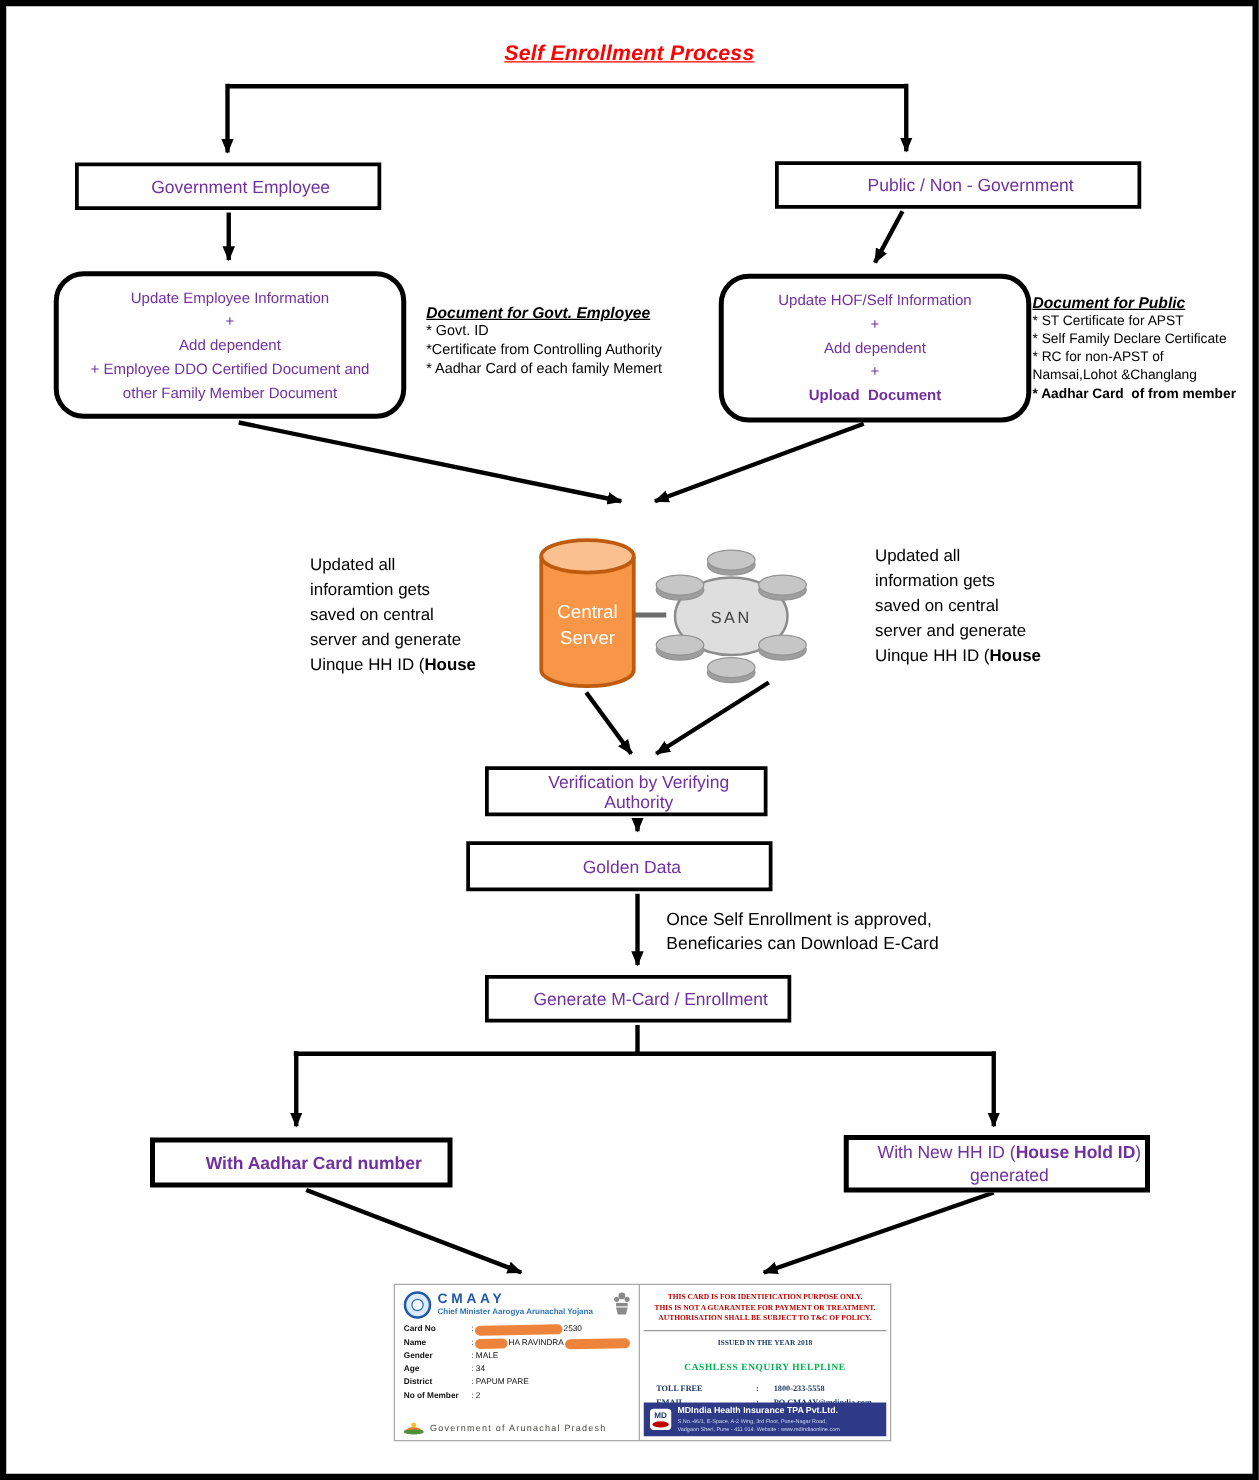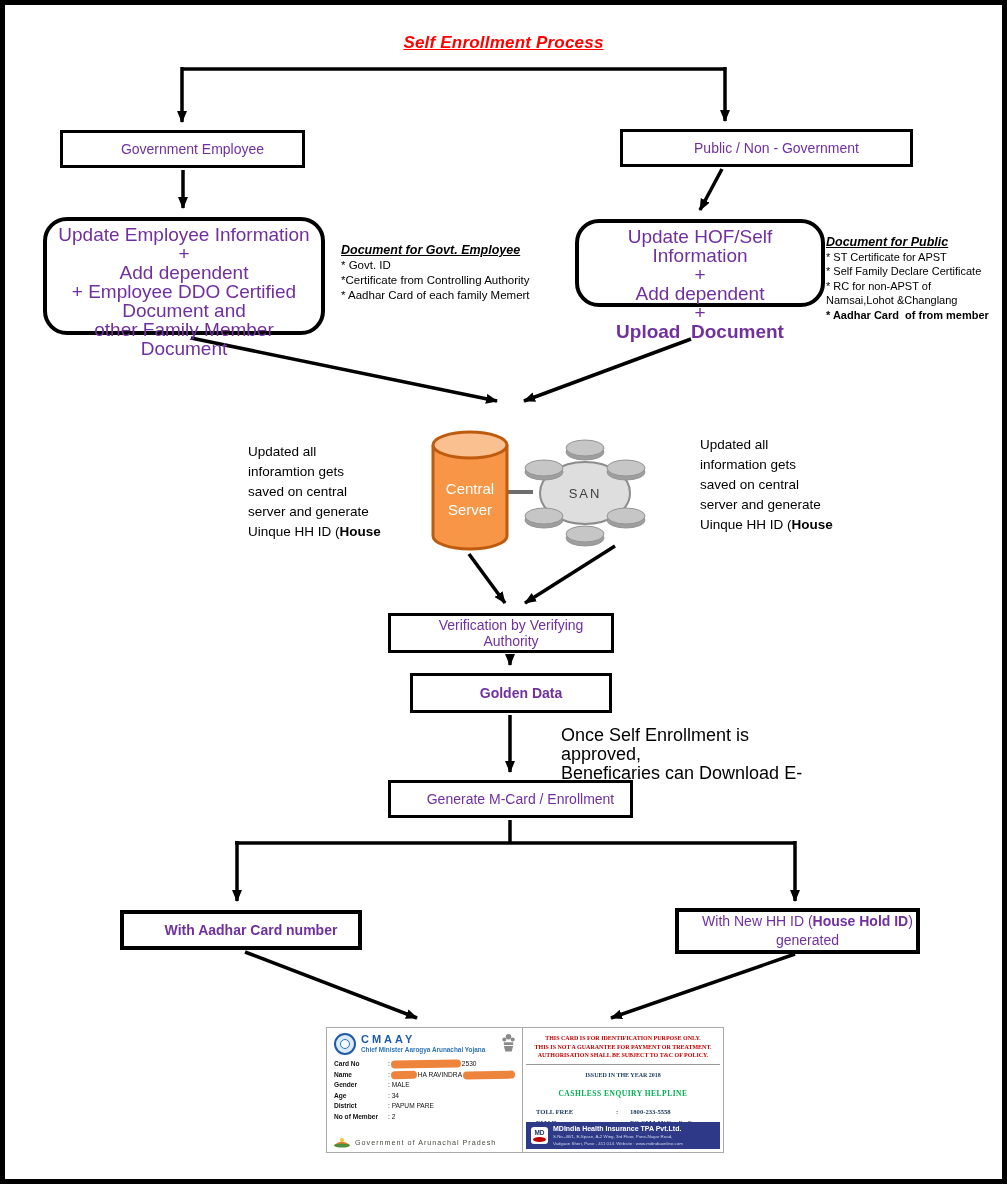--- a/index.html
+++ b/index.html
@@ -14,35 +14,35 @@
     font-size:17px; text-decoration:underline; letter-spacing:.2px;
   }
   svg.layer { position:absolute; left:0; top:0; pointer-events:none; }
   .box {
     position:absolute; border:3px solid #000; background:#fff;
     display:flex; align-items:center; justify-content:center; text-align:center;
     color:#7030A0; font-size:14px;padding-left:20px;
   }
   .rbox {
     position:absolute; border:4px solid #000; border-radius:24px; background:#fff;
-    display:flex; flex-direction:column; align-items:center; justify-content:flex-start;
-    text-align:center; color:#7030A0; font-size:19px; line-height:19px; padding:4px 6px;
+    display:flex; flex-direction:column; align-items:center; justify-content:center;
+    text-align:center; color:#7030A0; font-size:12px; line-height:19px; padding:4px 6px;
   }
   .note { position:absolute; color:#000; }
   .doc-note { font-size:11.5px; line-height:15px; }
   .doc-note .doc-title { font-weight:bold; font-style:italic; text-decoration:underline; font-size:12.5px; }
   .srv-note { font-size:13.5px; line-height:20px; }
-  .ecard-note { font-size:18px; line-height:19px;margin-left:28px; }
+  .ecard-note { font-size:14px; line-height:19px; }
   .pre { white-space:pre-wrap;font-weight:bold; }
   .b { font-weight:bold; }
   .bottom-box-left { font-weight:bold; border-width:4px; }
   .bottom-box-right { border-width:4px; line-height:19px; flex-direction:column; }
 
   
-  .cards { position:absolute; left:321px; top:1022px; width:398px; height:158px; display:flex; }
+  .cards { position:absolute; left:310px; top:1022px; width:398px; height:158px; display:flex; }
   .card { position:relative; background:#fff; border:1px solid #a9a9a9; overflow:hidden; }
   .card-front { width:197px; height:126px; padding:5px 7px 3px 7px; }
   .card-back  { width:201px; height:126px; border-left:none; padding:3px; }
 
   .cf-head { display:flex; align-items:flex-start; }
   .cf-logo { width:22px; height:22px; border-radius:50%; border:2px solid #1F5AA8;
              background:#dcebfa; position:relative; flex:0 0 auto; }
   .cf-logo .inner { position:absolute; left:4px; top:4px; width:10px; height:10px;
              border-radius:50%; border:1.5px solid #2E74B5; background:#f3f9ff; }
   .cf-titles { margin-left:5px; flex:1; }
@@ -122,21 +122,21 @@
     <span>Public / Non - Government</span>
   </div>
 
   <div class="rbox" style="left:38px;top:212px;width:282px;height:118px;">
     <div>Update Employee Information</div>
     <div>+</div>
     <div>Add dependent</div>
     <div>+ Employee DDO Certified Document and</div>
     <div>other Family Member Document</div>
   </div>
-  <div class="rbox" style="left:570px;top:214px;width:250px;height:88px;">
+  <div class="rbox" style="left:570px;top:214px;width:250px;height:119px;">
     <div>Update HOF/Self Information</div>
     <div>+</div>
     <div>Add dependent</div>
     <div>+</div>
     <div class="pre">Upload  Document</div>
   </div>
 
   <div class="note doc-note" style="left:336px;top:238px;width:222px;">
     <div class="doc-title">Document for Govt. Employee</div>
     <div>* Govt. ID</div>
@@ -189,21 +189,21 @@
         <ellipse cx="105" cy="79" rx="19" ry="8" fill="#C6C6C6"></ellipse>
       <ellipse cx="64" cy="101" rx="19" ry="8" fill="#9E9E9E"></ellipse>
         <ellipse cx="64" cy="97" rx="19" ry="8" fill="#C6C6C6"></ellipse>
     </g>
     <text x="64" y="61" text-anchor="middle" fill="#3f3f3f" font-size="13" letter-spacing="2" font-family="Liberation Sans, sans-serif">SAN</text>
   </svg>
 
   <div class="box" style="left:383px;top:608px;width:226px;height:40px;">
     <span>Verification by Verifying Authority</span>
   </div>
-  <div class="box" style="left:405px;top:668px;width:202px;height:40px;font-weight:bold;">
+  <div class="box" style="left:368px;top:668px;width:245px;height:40px;">
     <span>Golden Data</span>
   </div>
   <div class="note ecard-note" style="left:528px;top:721px;width:270px;">
     <div>Once Self Enrollment is approved,</div>
     <div>Beneficaries can Download E-Card</div>
   </div>
   <div class="box" style="left:383px;top:775px;width:245px;height:38px;">
     <span>Generate M-Card / Enrollment</span>
   </div>
 

